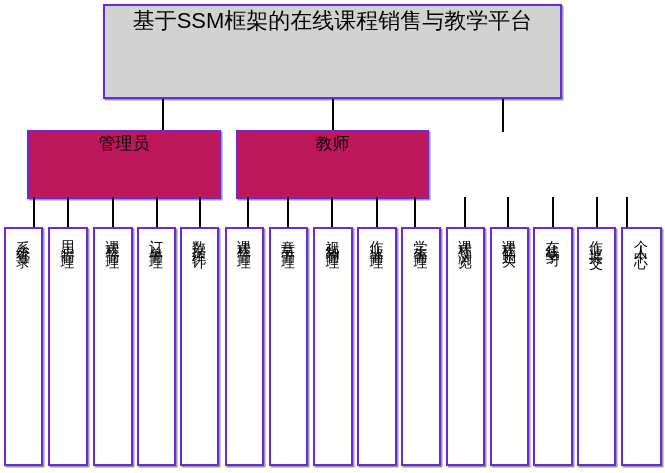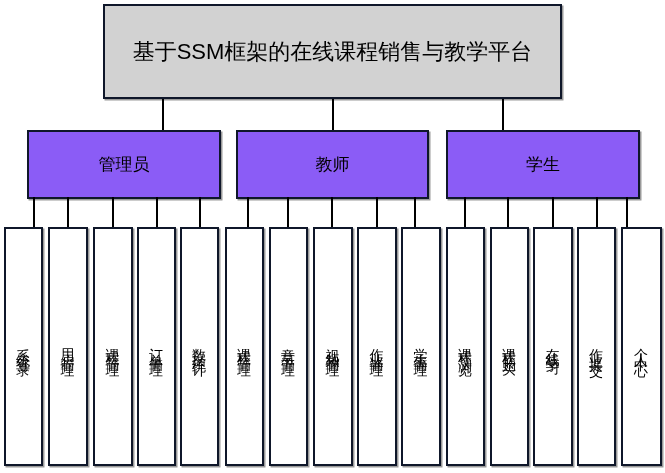--- a/index.html
+++ b/index.html
@@ -7,36 +7,35 @@
     position: relative;
     width: 665px;
     height: 473px;
     background: #ffffff;
     font-family: "Liberation Sans", "DejaVu Sans", sans-serif;
     overflow: hidden;
   }
   .box {
     position: absolute;
     box-sizing: border-box;
-    border: 2px solid #0f172a;
+    border: 2px solid #6d28d9;
     box-shadow: 1.5px 1.5px 0 #9a9a9a;
     display: flex;
-    align-items: center;
     justify-content: center;
     color: #000000;
   }
   .root-box {
     left: 103px; top: 4px; width: 459px; height: 95px;
     background: #d2d2d2;
     font-size: 22px;
     text-align: center;
   }
   .group-box {
     top: 130px; height: 69px;
-    background: #8b5cf6;
+    background: #be185d;
     font-size: 17px;
   }
   .group-admin   { left: 27px;  width: 194px; }
   .group-teacher { left: 236px; width: 193px; font-family: Liberation Serif, serif; }
   .group-student { left: 446px; width: 194px; }
   .leaf-box {
     top: 227px; height: 239px;
     background: #ffffff;
   }
   .leaf-label {
@@ -66,23 +65,20 @@
 
   <div class="vline l1" style="left:162px"></div>
   <div class="vline l1" style="left:332px"></div>
   <div class="vline l1" style="left:502px"></div>
 
   <div class="box group-box group-admin">
     <span>管理员</span>
   </div>
   <div class="box group-box group-teacher">
     <span>教师</span>
-  </div>
-  <div class="box group-box group-student">
-    <span>学生</span>
   </div>
 
   <div class="vline l2" style="left:33px"></div>
   <div class="vline l2" style="left:67px"></div>
   <div class="vline l2" style="left:112px"></div>
   <div class="vline l2" style="left:156px"></div>
   <div class="vline l2" style="left:199px"></div>
   <div class="vline l2" style="left:247px"></div>
   <div class="vline l2" style="left:287px"></div>
   <div class="vline l2" style="left:331px"></div>

